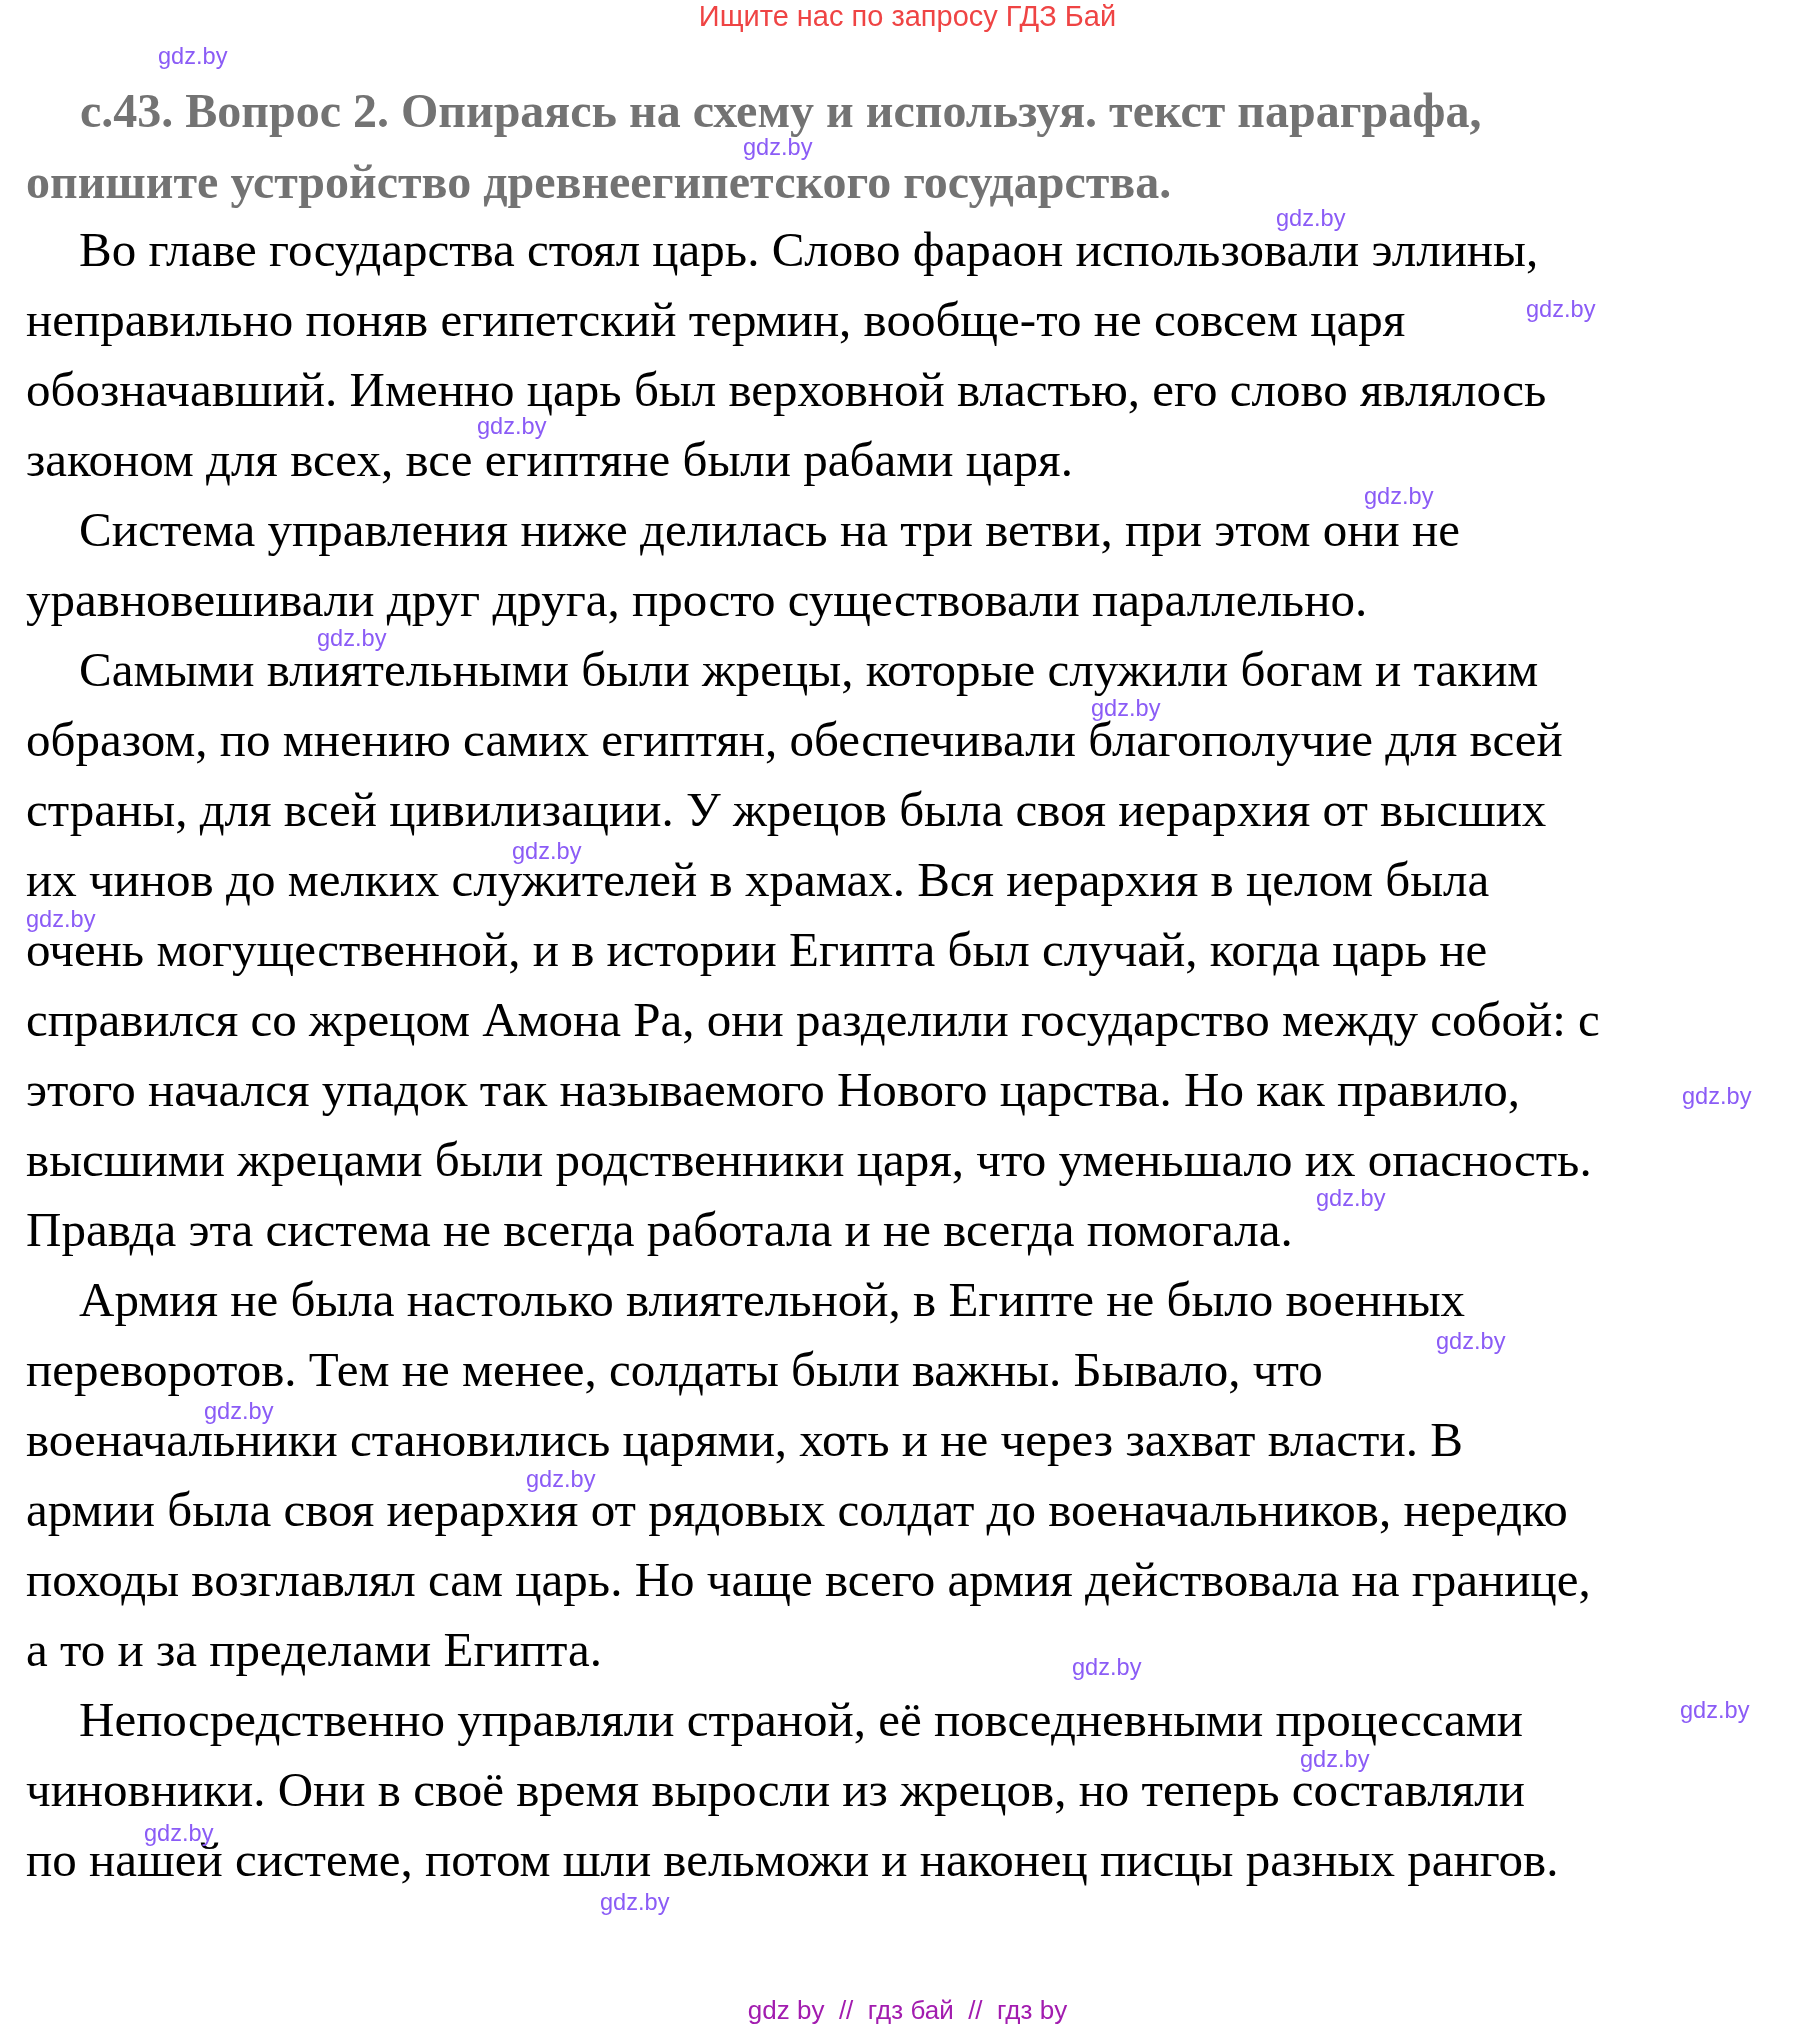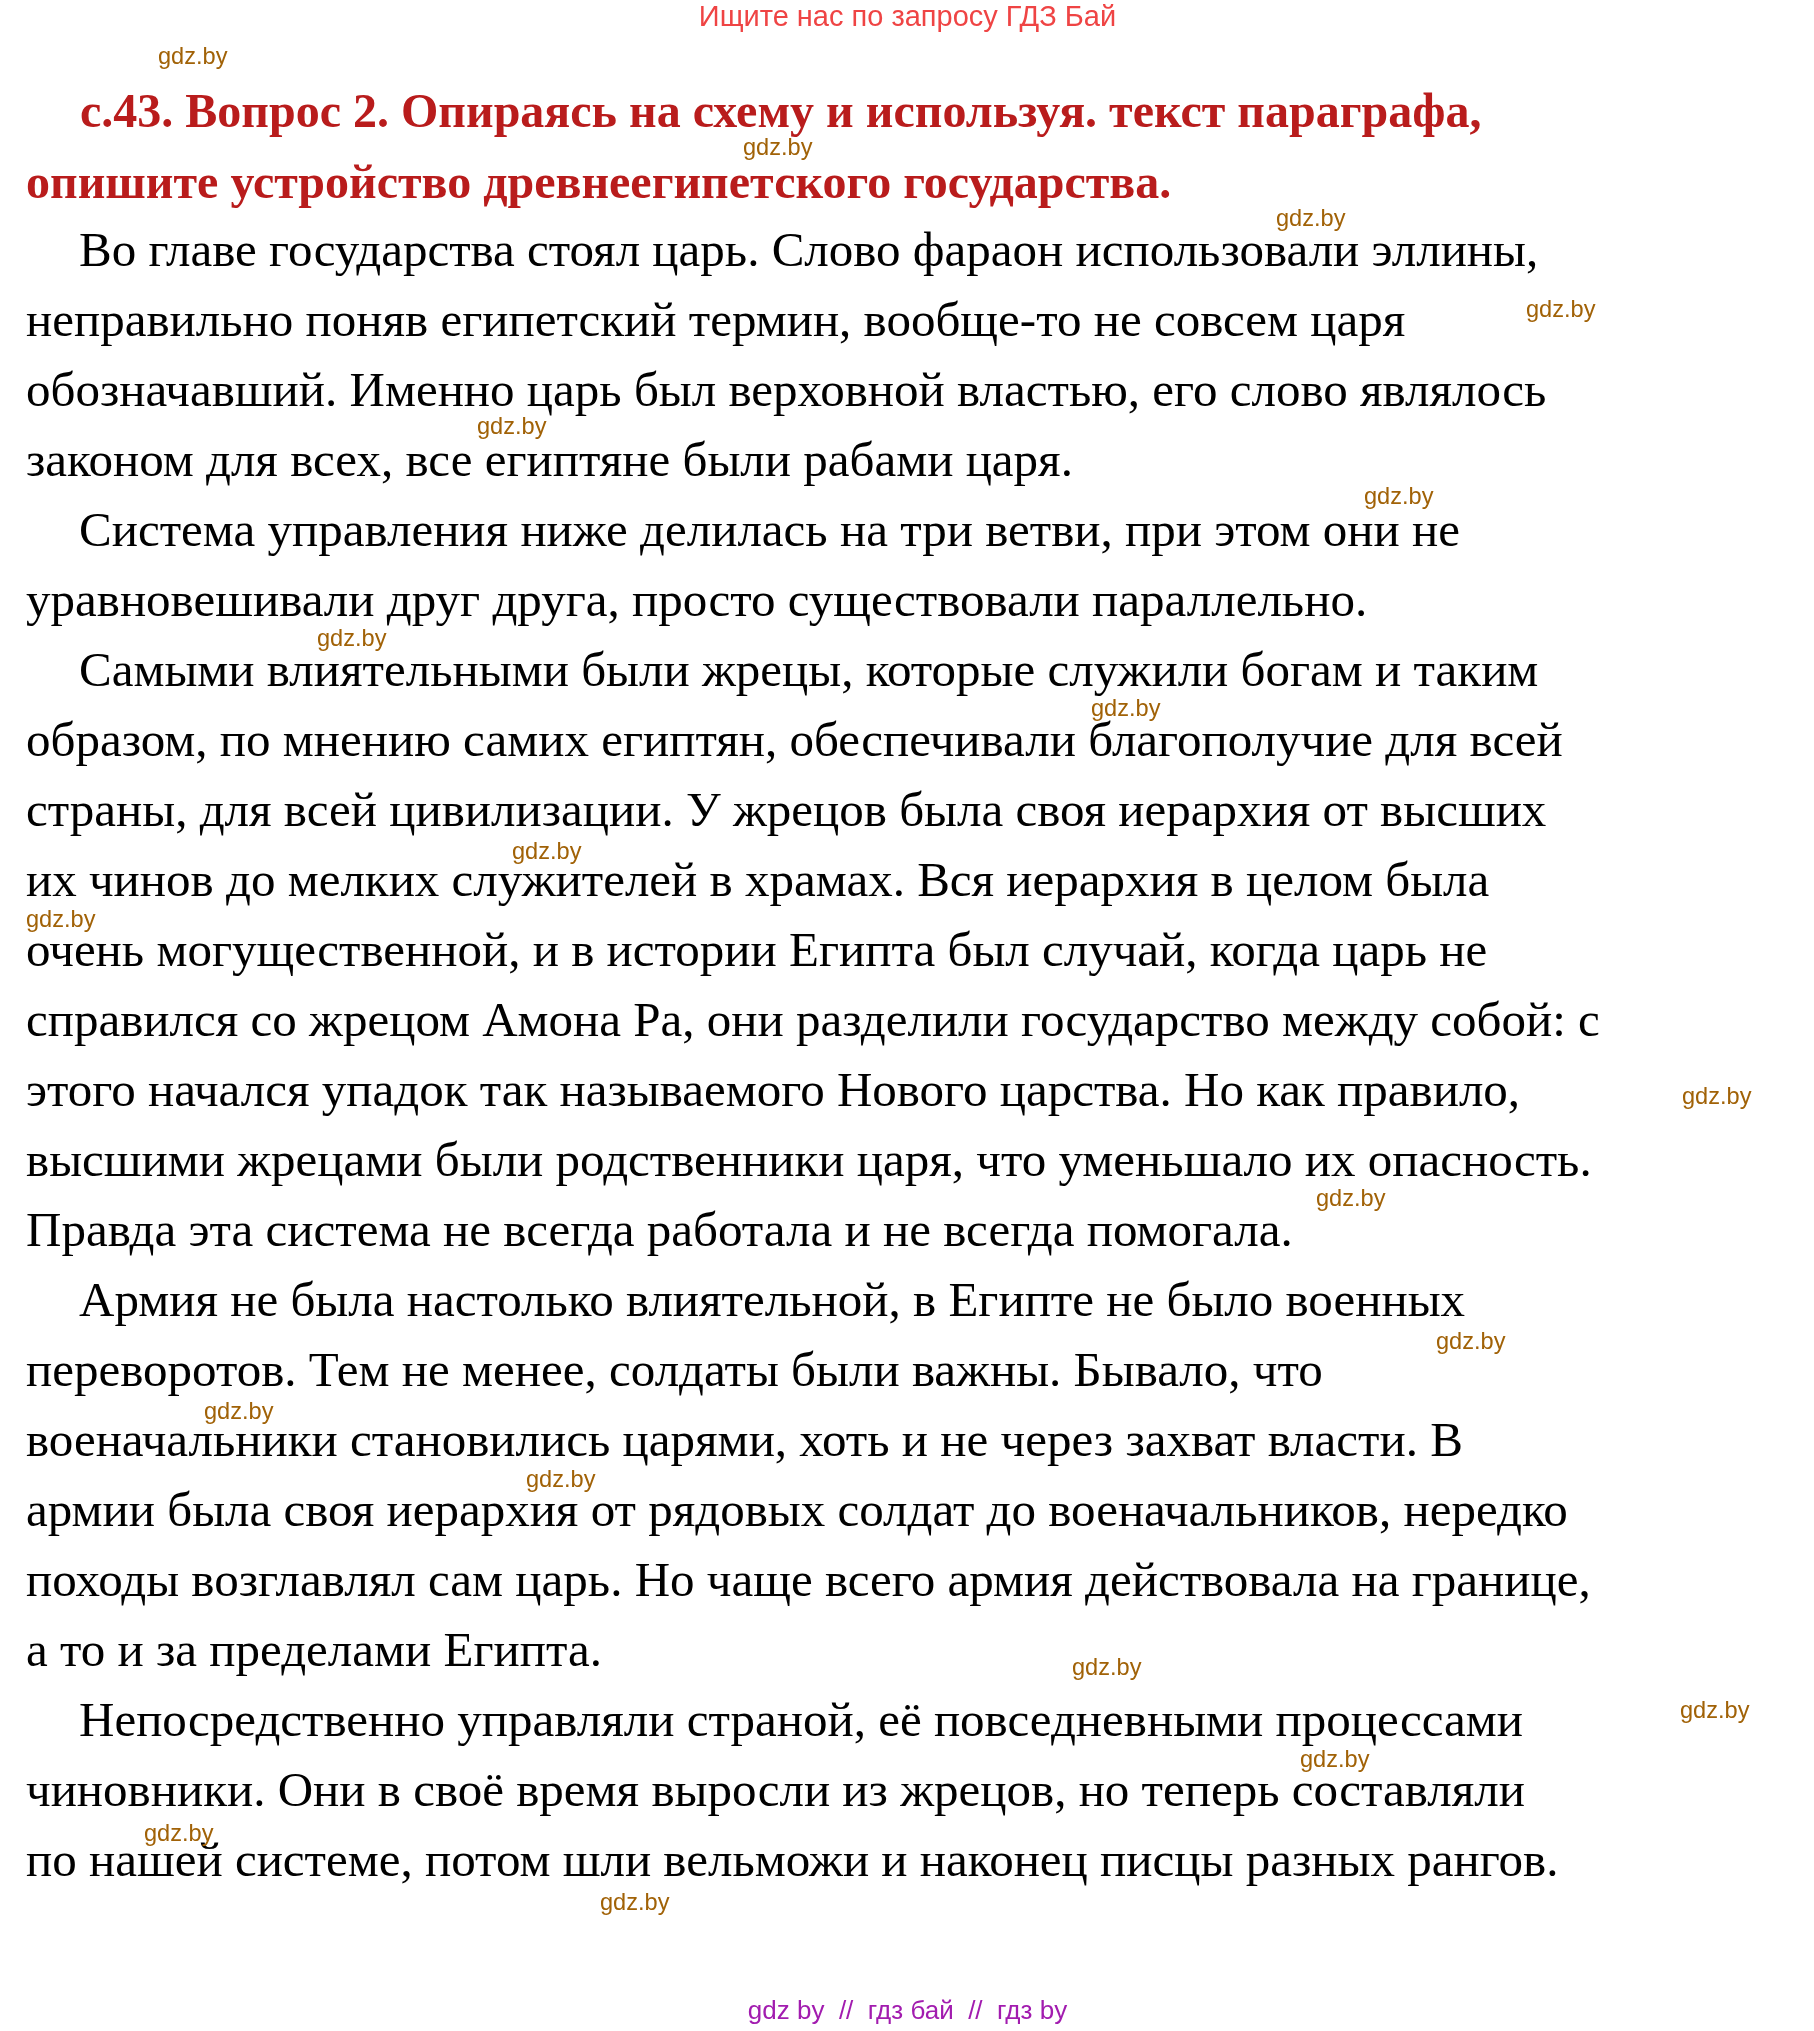--- a/index.html
+++ b/index.html
@@ -8,37 +8,37 @@
     position: absolute; left: 0; width: 1815px; top: 0;
     text-align: center;
     font-family: "Liberation Sans", sans-serif;
     font-size: 29px; line-height: 33px;
     color: #ef4444;
   }
   .title {
     position: absolute; left: 26px; top: 75px; width: 1764px;
     font-family: "Liberation Serif", serif;
     font-weight: bold; font-size: 48px; line-height: 71px;
-    color: #b91c1c; white-space: nowrap;
+    color: #737373; white-space: nowrap;
   }
   .title .line { display: block; }
   .title .line.first { padding-left: 54px; }
   .body-text {
     position: absolute; left: 26px; top: 215px; width: 1764px;
     font-family: "Liberation Serif", serif;
     font-size: 49px; line-height: 70px;
     color: #000; white-space: nowrap;
   }
   .body-text .line { display: block; height: 70px; }
   .body-text .line.indent { padding-left: 53px; }
   .wm {
     position: absolute;
     font-family: "Liberation Sans", sans-serif;
     font-size: 23.6px; line-height: 23.6px;
-    color: #a16207; white-space: nowrap;
+    color: #8b5cf6; white-space: nowrap;
   }
   .footer {
     position: absolute; left: 0; width: 1815px; top: 1994px;
     text-align: center;
     font-family: "Liberation Sans", sans-serif;
     font-size: 26px; line-height: 33px;
     color: #a21caf; white-space: pre;
   }
 </style>
 </head>

